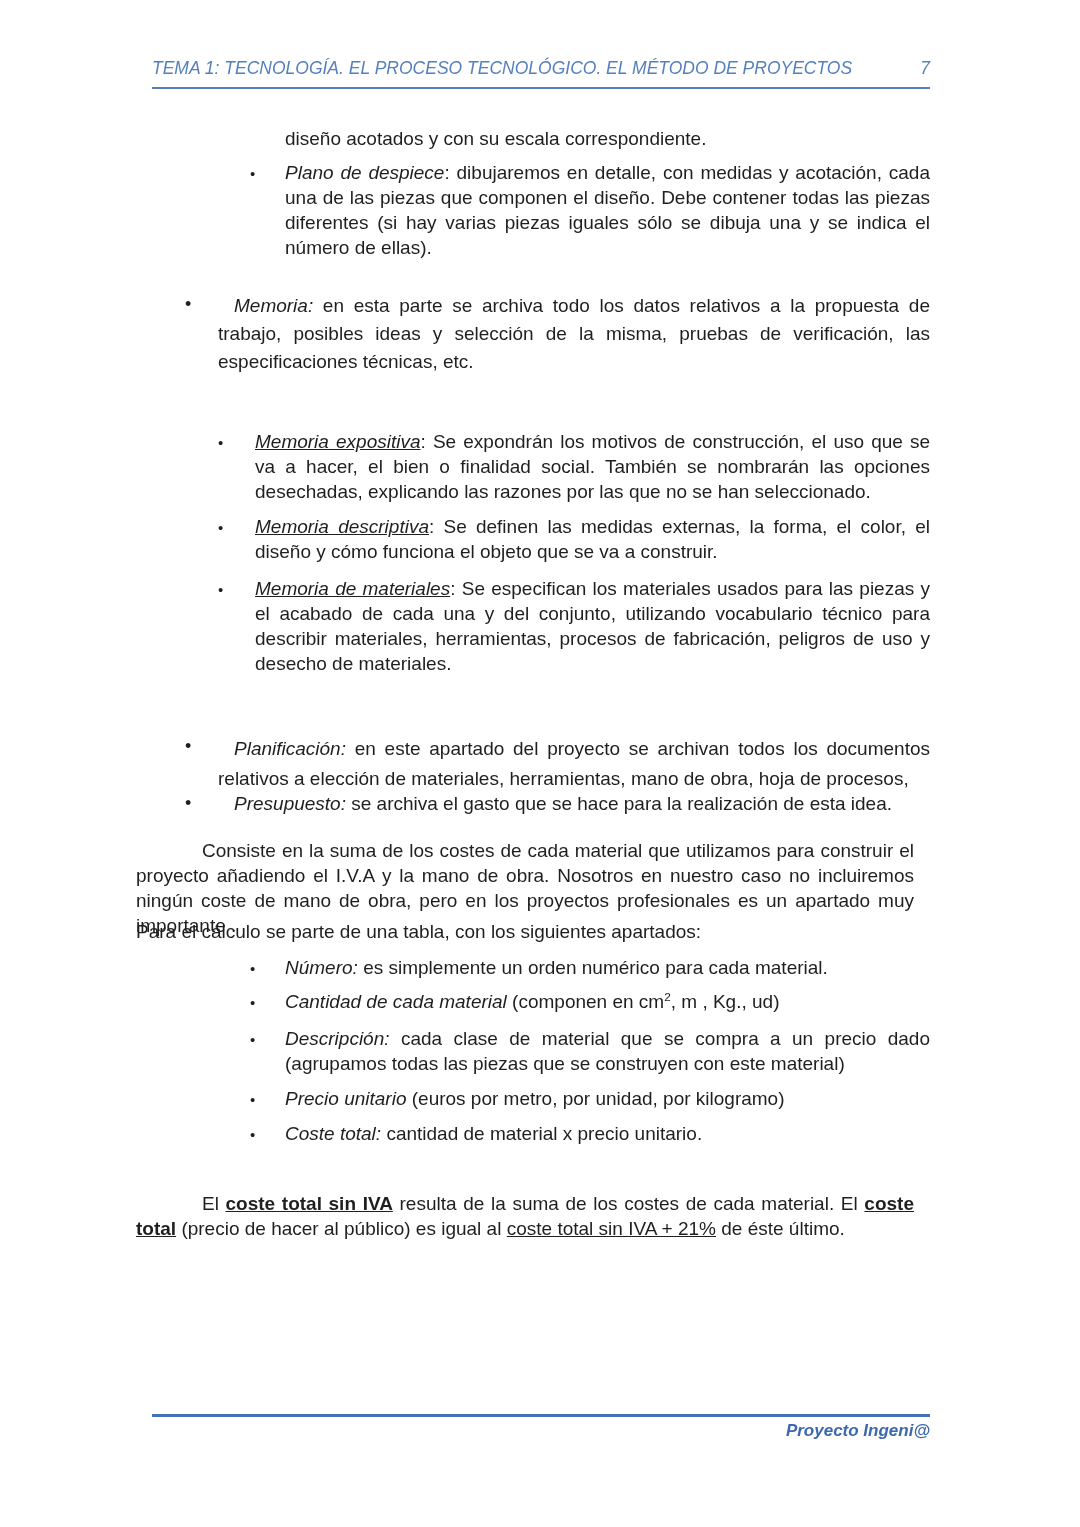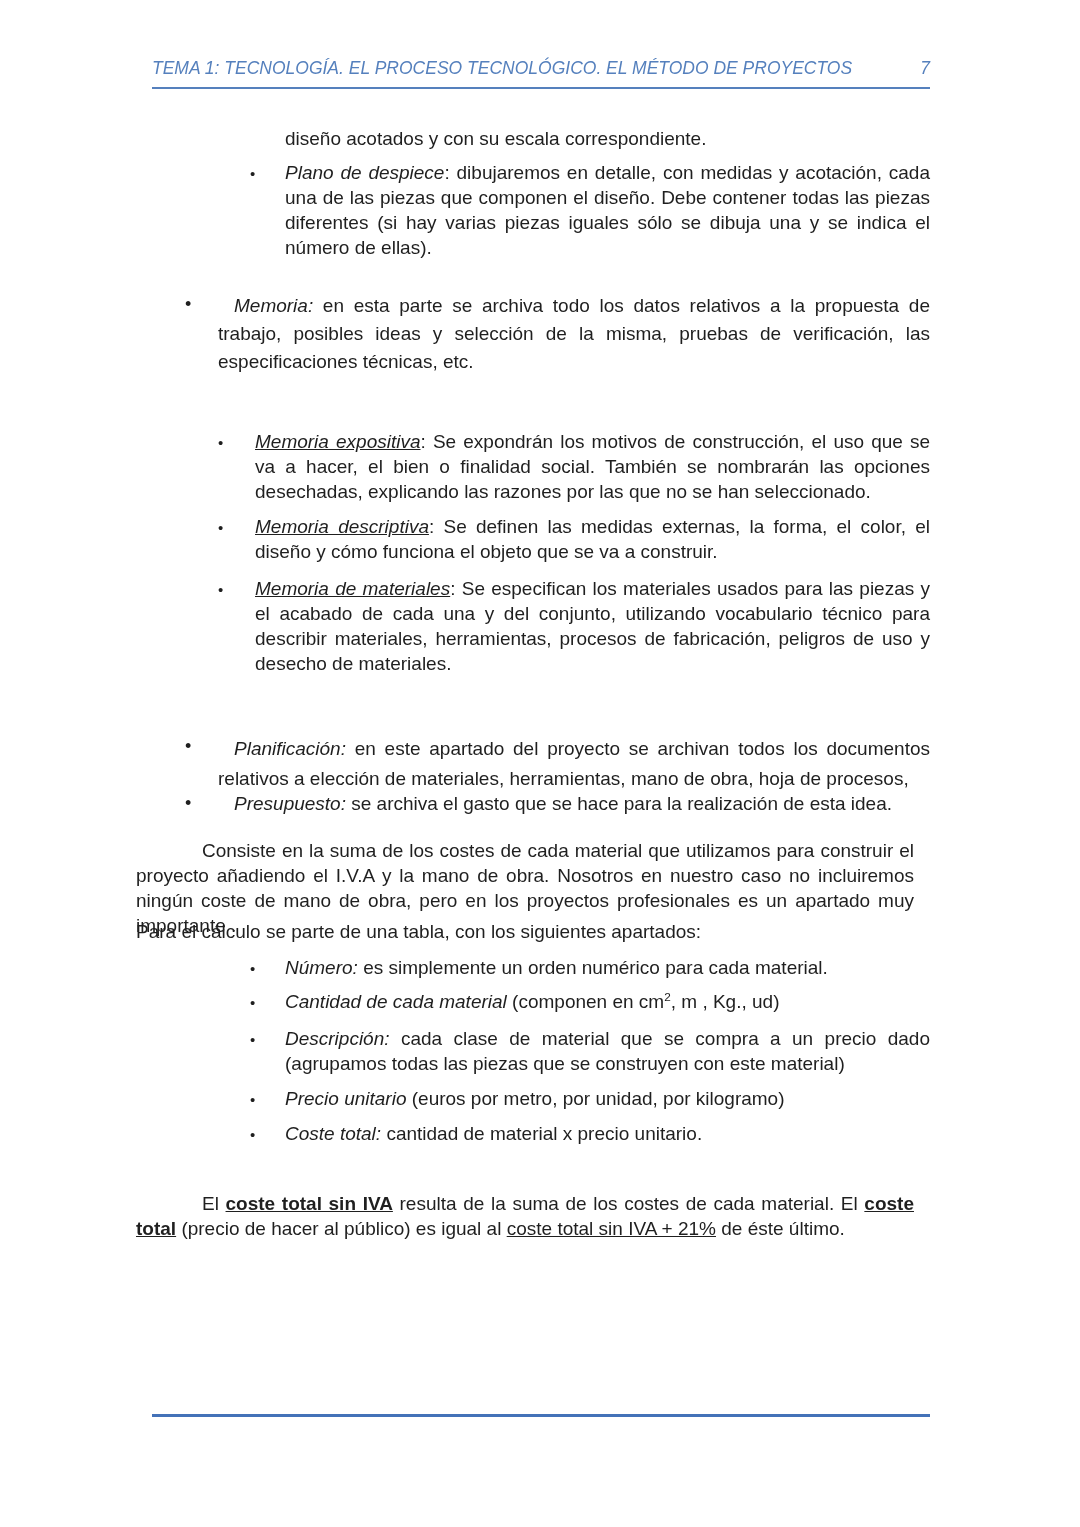--- a/index.html
+++ b/index.html
@@ -174,14 +174,15 @@
   <div class="blk li li-l3" style="top:1121px">
     <span class="marker">•</span>
     <p><span class="i">Coste total:</span><span> cantidad de material x precio unitario.</span></p>
   </div>
 
   <div class="blk full" style="top:1191px">
     <p class="justify first-indent"><span>El </span><span class="b">coste total sin IVA</span><span> resulta de la suma de los costes de cada material. El </span><span class="b">coste total</span><span> (precio de hacer al público) es igual al </span><span class="u">coste total sin IVA + 21%</span><span> de éste último.</span></p>
   </div>
 
   <div class="footer-rule"></div>
+  <div class="footer-brand">Proyecto Ingeni@</div>
 
 </div>
 
 </body></html>

